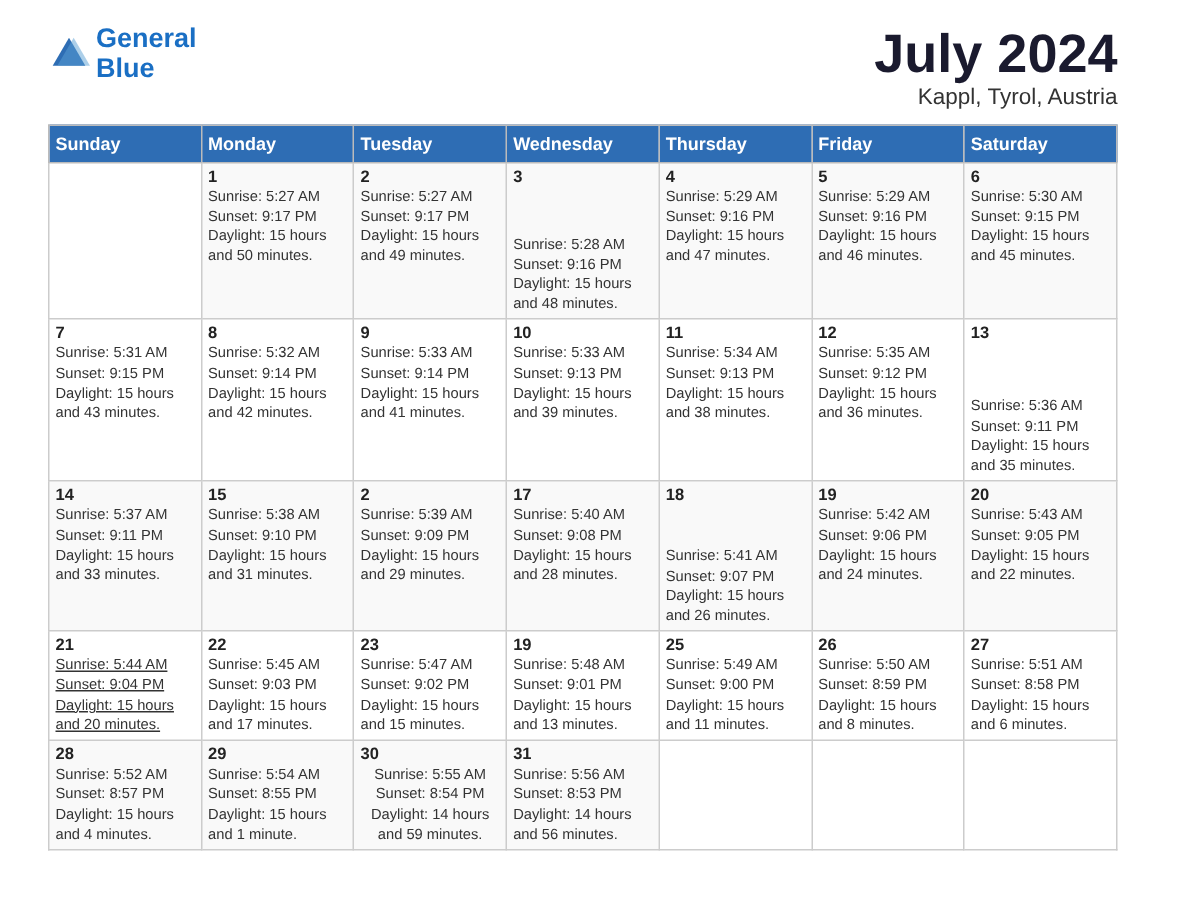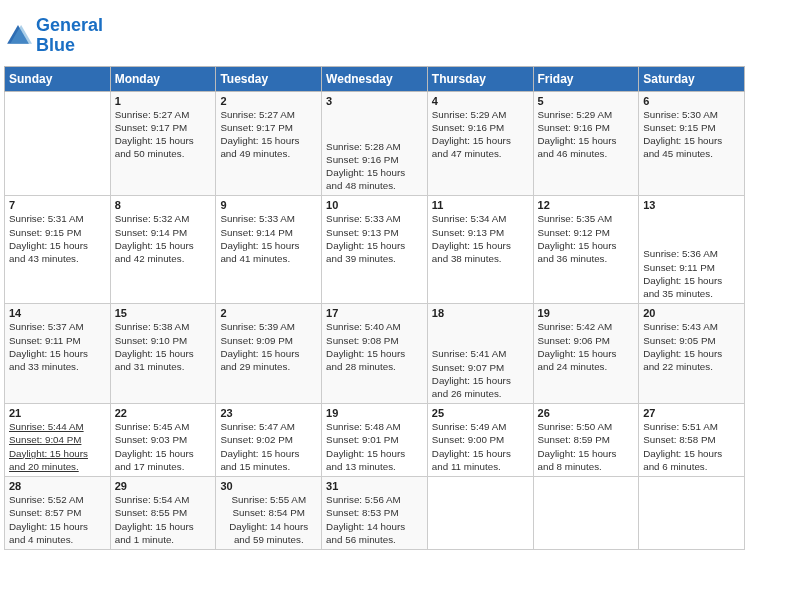--- a/index.html
+++ b/index.html
@@ -5,21 +5,21 @@
     * { margin: 0; padding: 0; box-sizing: border-box; }
     body {
       font-family: Arial, sans-serif;
       background: #fff;
       width: 792px;
       height: 612px;
       overflow: hidden;
     }
     .page {
       width: 765px;
-      padding: 16px 20px 10px 4px;
+      padding: 16px 20px 10px 32px;
     }
     .header-row {
       display: flex;
       justify-content: space-between;
       align-items: flex-start;
       margin-bottom: 10px;
     }
     .logo {
       display: flex;
       align-items: center;
@@ -98,20 +98,24 @@
   <div class="header-row">
     <div class="logo">
       <svg class="logo-icon" viewBox="0 0 36 36">
         <polygon points="18,4 32,28 4,28" fill="#2e6db4"></polygon>
         <polygon points="22,4 36,28 8,28" fill="#5a9fd4" opacity="0.5"></polygon>
       </svg>
       <div class="logo-text">
         <div><span>General</span></div>
         <div><span>Blue</span></div>
       </div>
+    </div>
+    <div class="title-block">
+      <div class="main-title">July 2024</div>
+      <div class="subtitle">Kappl, Tyrol, Austria</div>
     </div>
   </div>
 
   <table>
     <thead>
       <tr>
         <th>Sunday</th>
         <th>Monday</th>
         <th>Tuesday</th>
         <th>Wednesday</th>

